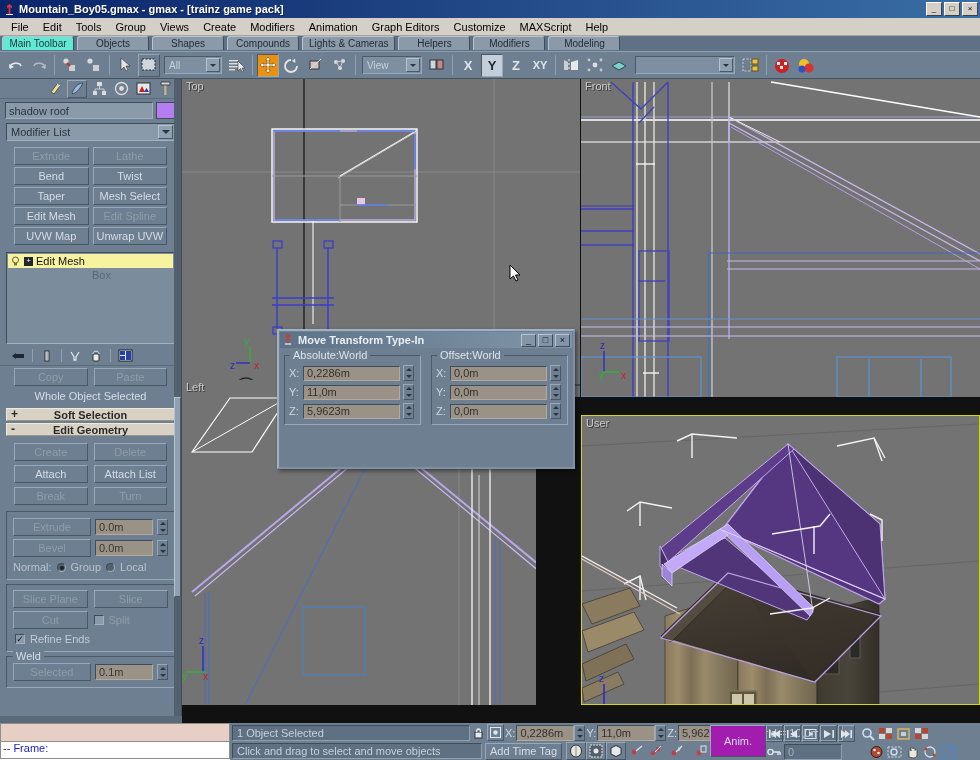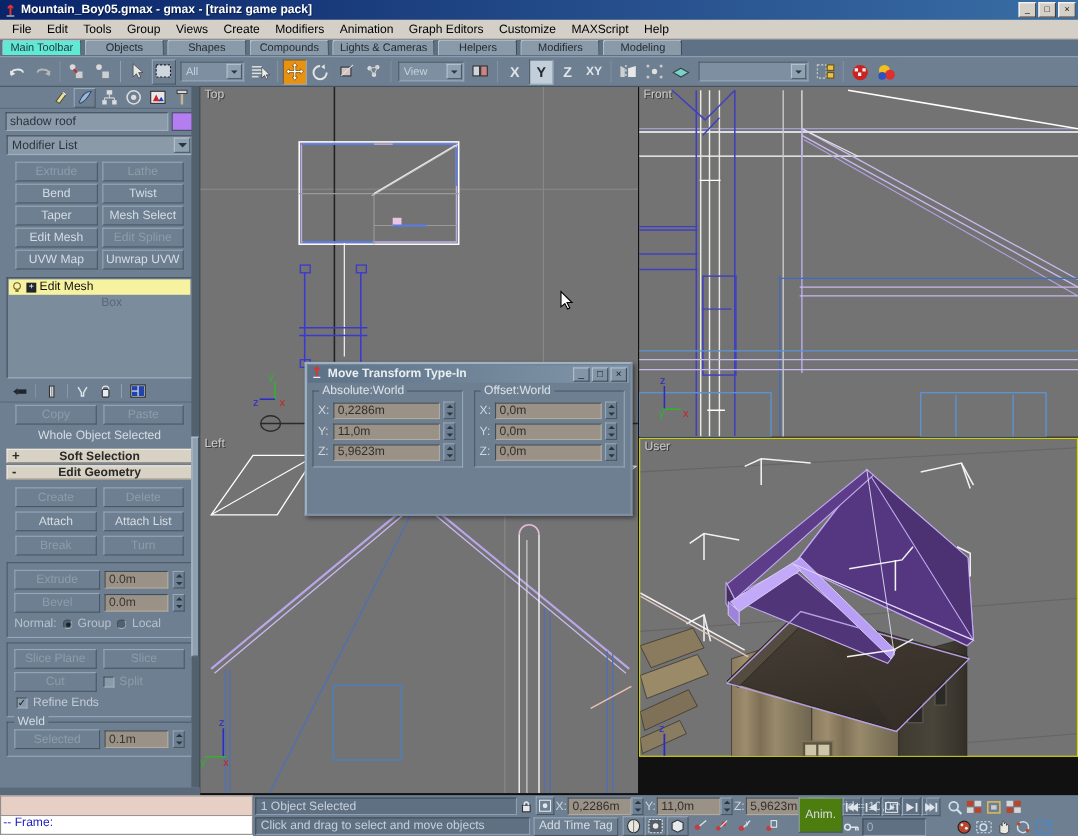--- a/index.html
+++ b/index.html
@@ -206,22 +206,22 @@
 
   
   .vp-area{ position:absolute; left:182px; top:79px; width:798px; height:644px; background:#111; }
   .viewport{ position:absolute; background:#737373; overflow:hidden; }
   .viewport .vplabel{
     position:absolute; left:4px; top:1px; font-size:11px; color:#c9c9c9;
     text-shadow:1px 1px 0 #3a3a3a; z-index:5; pointer-events:none;
   }
   .vp-tl{ left:0; top:0; width:398px; height:318px; }
   .vp-tr{ left:399px; top:0; width:399px; height:318px; }
-  .vp-bl{ left:0; top:317px; width:398px; height:325px; }
-  .vp-br{ left:399px; top:319px; width:399px; height:290px; }
+  .vp-bl{ left:0; top:301px; width:354px; height:325px; }
+  .vp-br{ left:399px; top:336px; width:399px; height:290px; }
 
   
   .dlg{
     position:absolute; left:277px; top:329px; width:298px; height:140px;
     background:#6d7f91;
     border:2px solid #7e90a2; border-top-color:#9fb1c3; border-left-color:#9fb1c3;
     box-shadow:2px 2px 4px rgba(0,0,0,.45);
     z-index:40;
   }
   .dlg-title{
@@ -276,21 +276,21 @@
   }
   .ibtn.raised{ border-top-color:#96a8ba;border-left-color:#96a8ba;border-right-color:#4a5866;border-bottom-color:#4a5866; }
 
   
   .listener{ position:absolute; left:0; top:723px; width:230px; height:37px; background:#fff; }
   .listener .pink{ height:19px; background:#e8cfc6; border:1px solid #8d8d8d; }
   .listener .white{ height:17px; background:#fff; border:1px solid #8d8d8d; border-top:none;
     color:#2020c0; font-family:Liberation Sans, sans-serif; font-size:11px; padding-left:2px; }
 
   .animbtn{
-    width:40px;height:32px; background:#4d7c0f; color:#d6dde4; font-size:11px;
+    width:56px;height:32px; background:#a21caf; color:#d6dde4; font-size:11px;
     border:1px solid #96a8ba; border-right-color:#4a5866; border-bottom-color:#4a5866;
     display:flex;align-items:center;justify-content:center;
   }
   .tinyfield{
     background:#5f7083; color:#9fb0c0; font-size:11px; height:16px; line-height:14px;
     border:1px solid #3f4c59; border-right-color:#8ea0b2; border-bottom-color:#8ea0b2;
     padding:0 3px; width:58px;
   }
 </style>
 </head>

